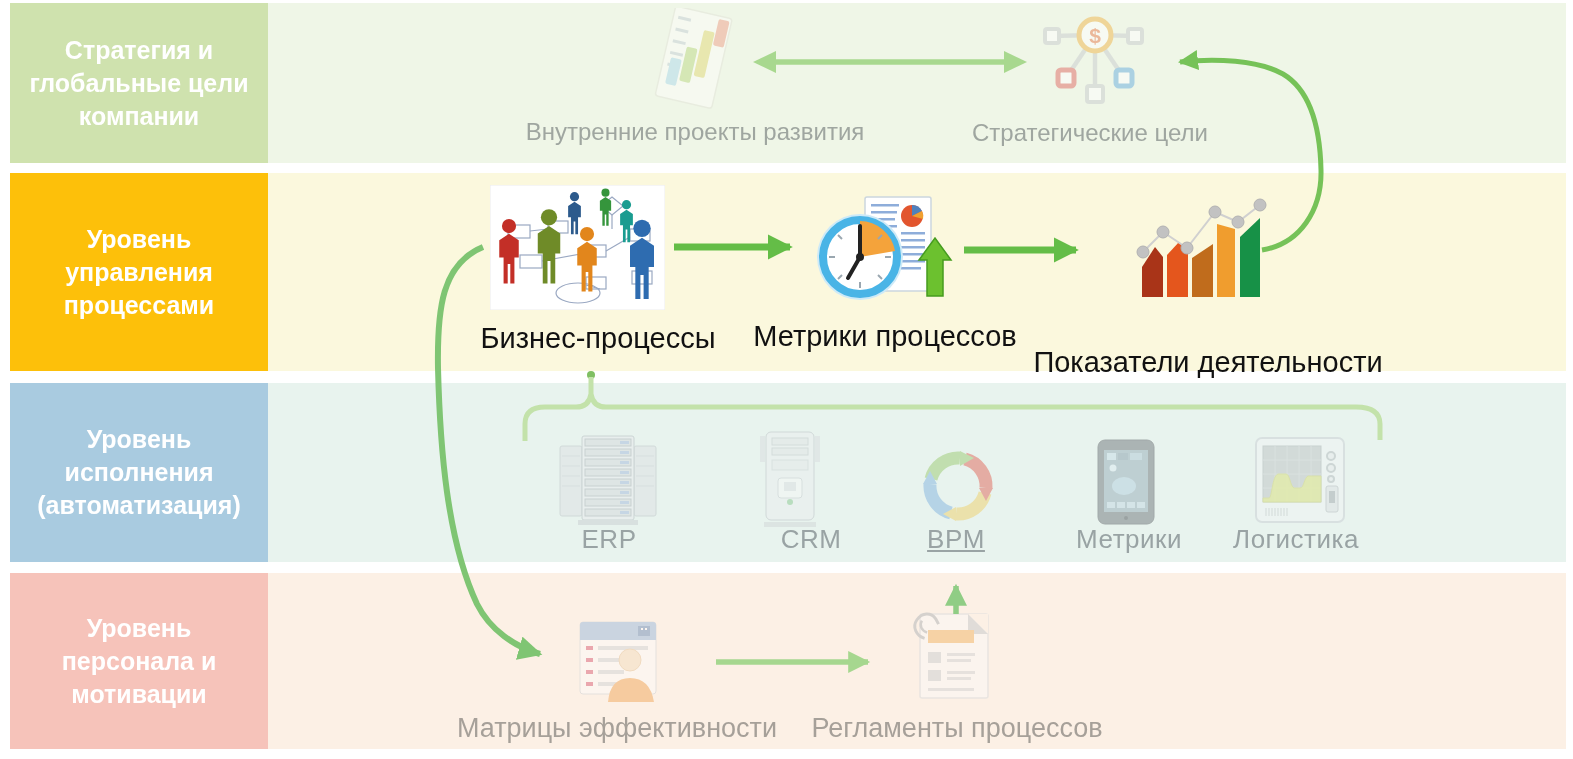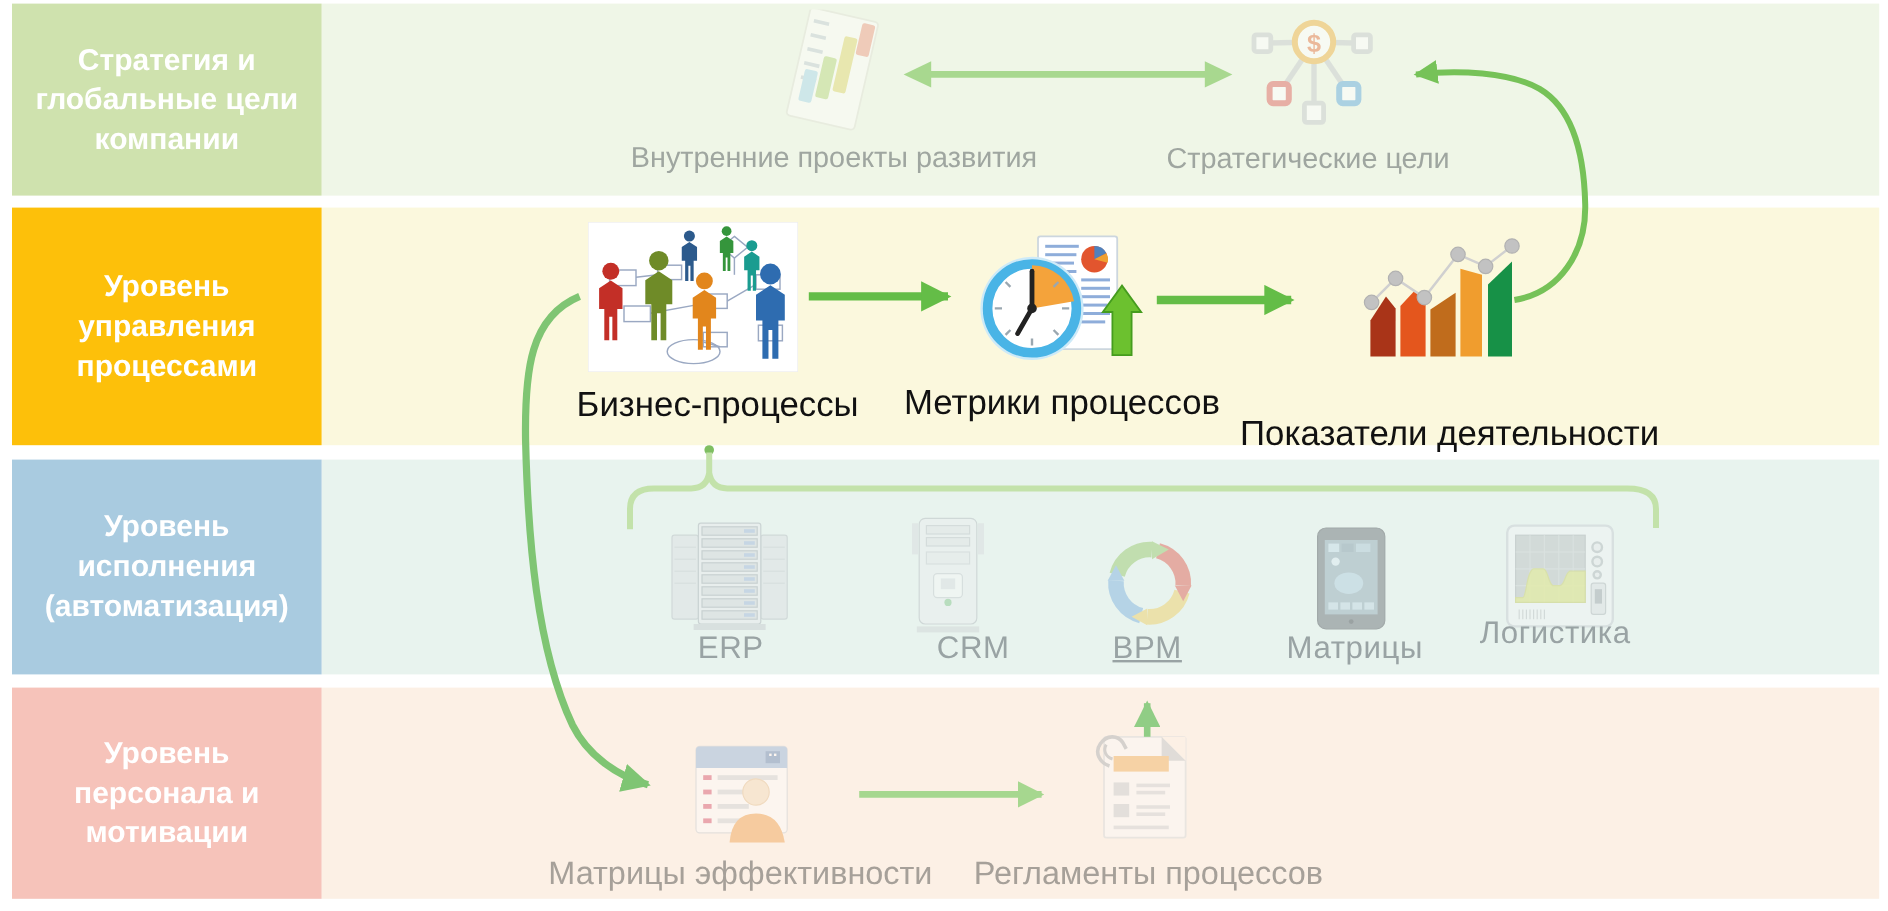--- a/index.html
+++ b/index.html
@@ -322,22 +322,22 @@
   <span class="cap cap-gray1" style="left:695px;top:118px;">Внутренние проекты развития</span>
   <span class="cap cap-gray1" style="left:1090px;top:119px;">Стратегические цели</span>
 
   <span class="cap cap-dark" style="left:598px;top:322px;">Бизнес-процессы</span>
   <span class="cap cap-dark" style="left:885px;top:320px;">Метрики процессов</span>
   <span class="cap cap-dark" style="left:1208px;top:322px;margin-top:24px;">Показатели деятельности</span>
 
   <span class="cap cap-gray3" style="left:609px;top:524px;">ERP</span>
   <span class="cap cap-gray3" style="left:791px;top:524px;margin-left:20px;">CRM</span>
   <span class="cap cap-gray3" style="left:956px;top:524px;text-decoration:underline;">BPM</span>
-  <span class="cap cap-gray3" style="left:1129px;top:524px;">Матрицы</span>
-  <span class="cap cap-gray3" style="left:1296px;top:512px;">Логистика</span>
+  <span class="cap cap-gray3" style="left:1129px;top:524px;">Метрики</span>
+  <span class="cap cap-gray3" style="left:1296px;top:524px;">Логистика</span>
 
   <span class="cap cap-gray4" style="left:957px;top:713px;">Регламенты процессов</span>
   <span class="cap cap-gray4" style="left:617px;top:713px;">Матрицы эффективности</span>
 
   <svg id="arrow-layer" width="1573" height="759">
     <defs>
       <marker id="mk-bright" markerWidth="4" markerHeight="3.6" refX="3.2" refY="1.8" orient="auto" markerUnits="strokeWidth">
         <path d="M0 0 L3.6 1.8 L0 3.6 Z" fill="#64bd47"></path>
         </marker>
       <marker id="mk-mid" markerWidth="4.4" markerHeight="4" refX="3.6" refY="2" orient="auto" markerUnits="strokeWidth">

